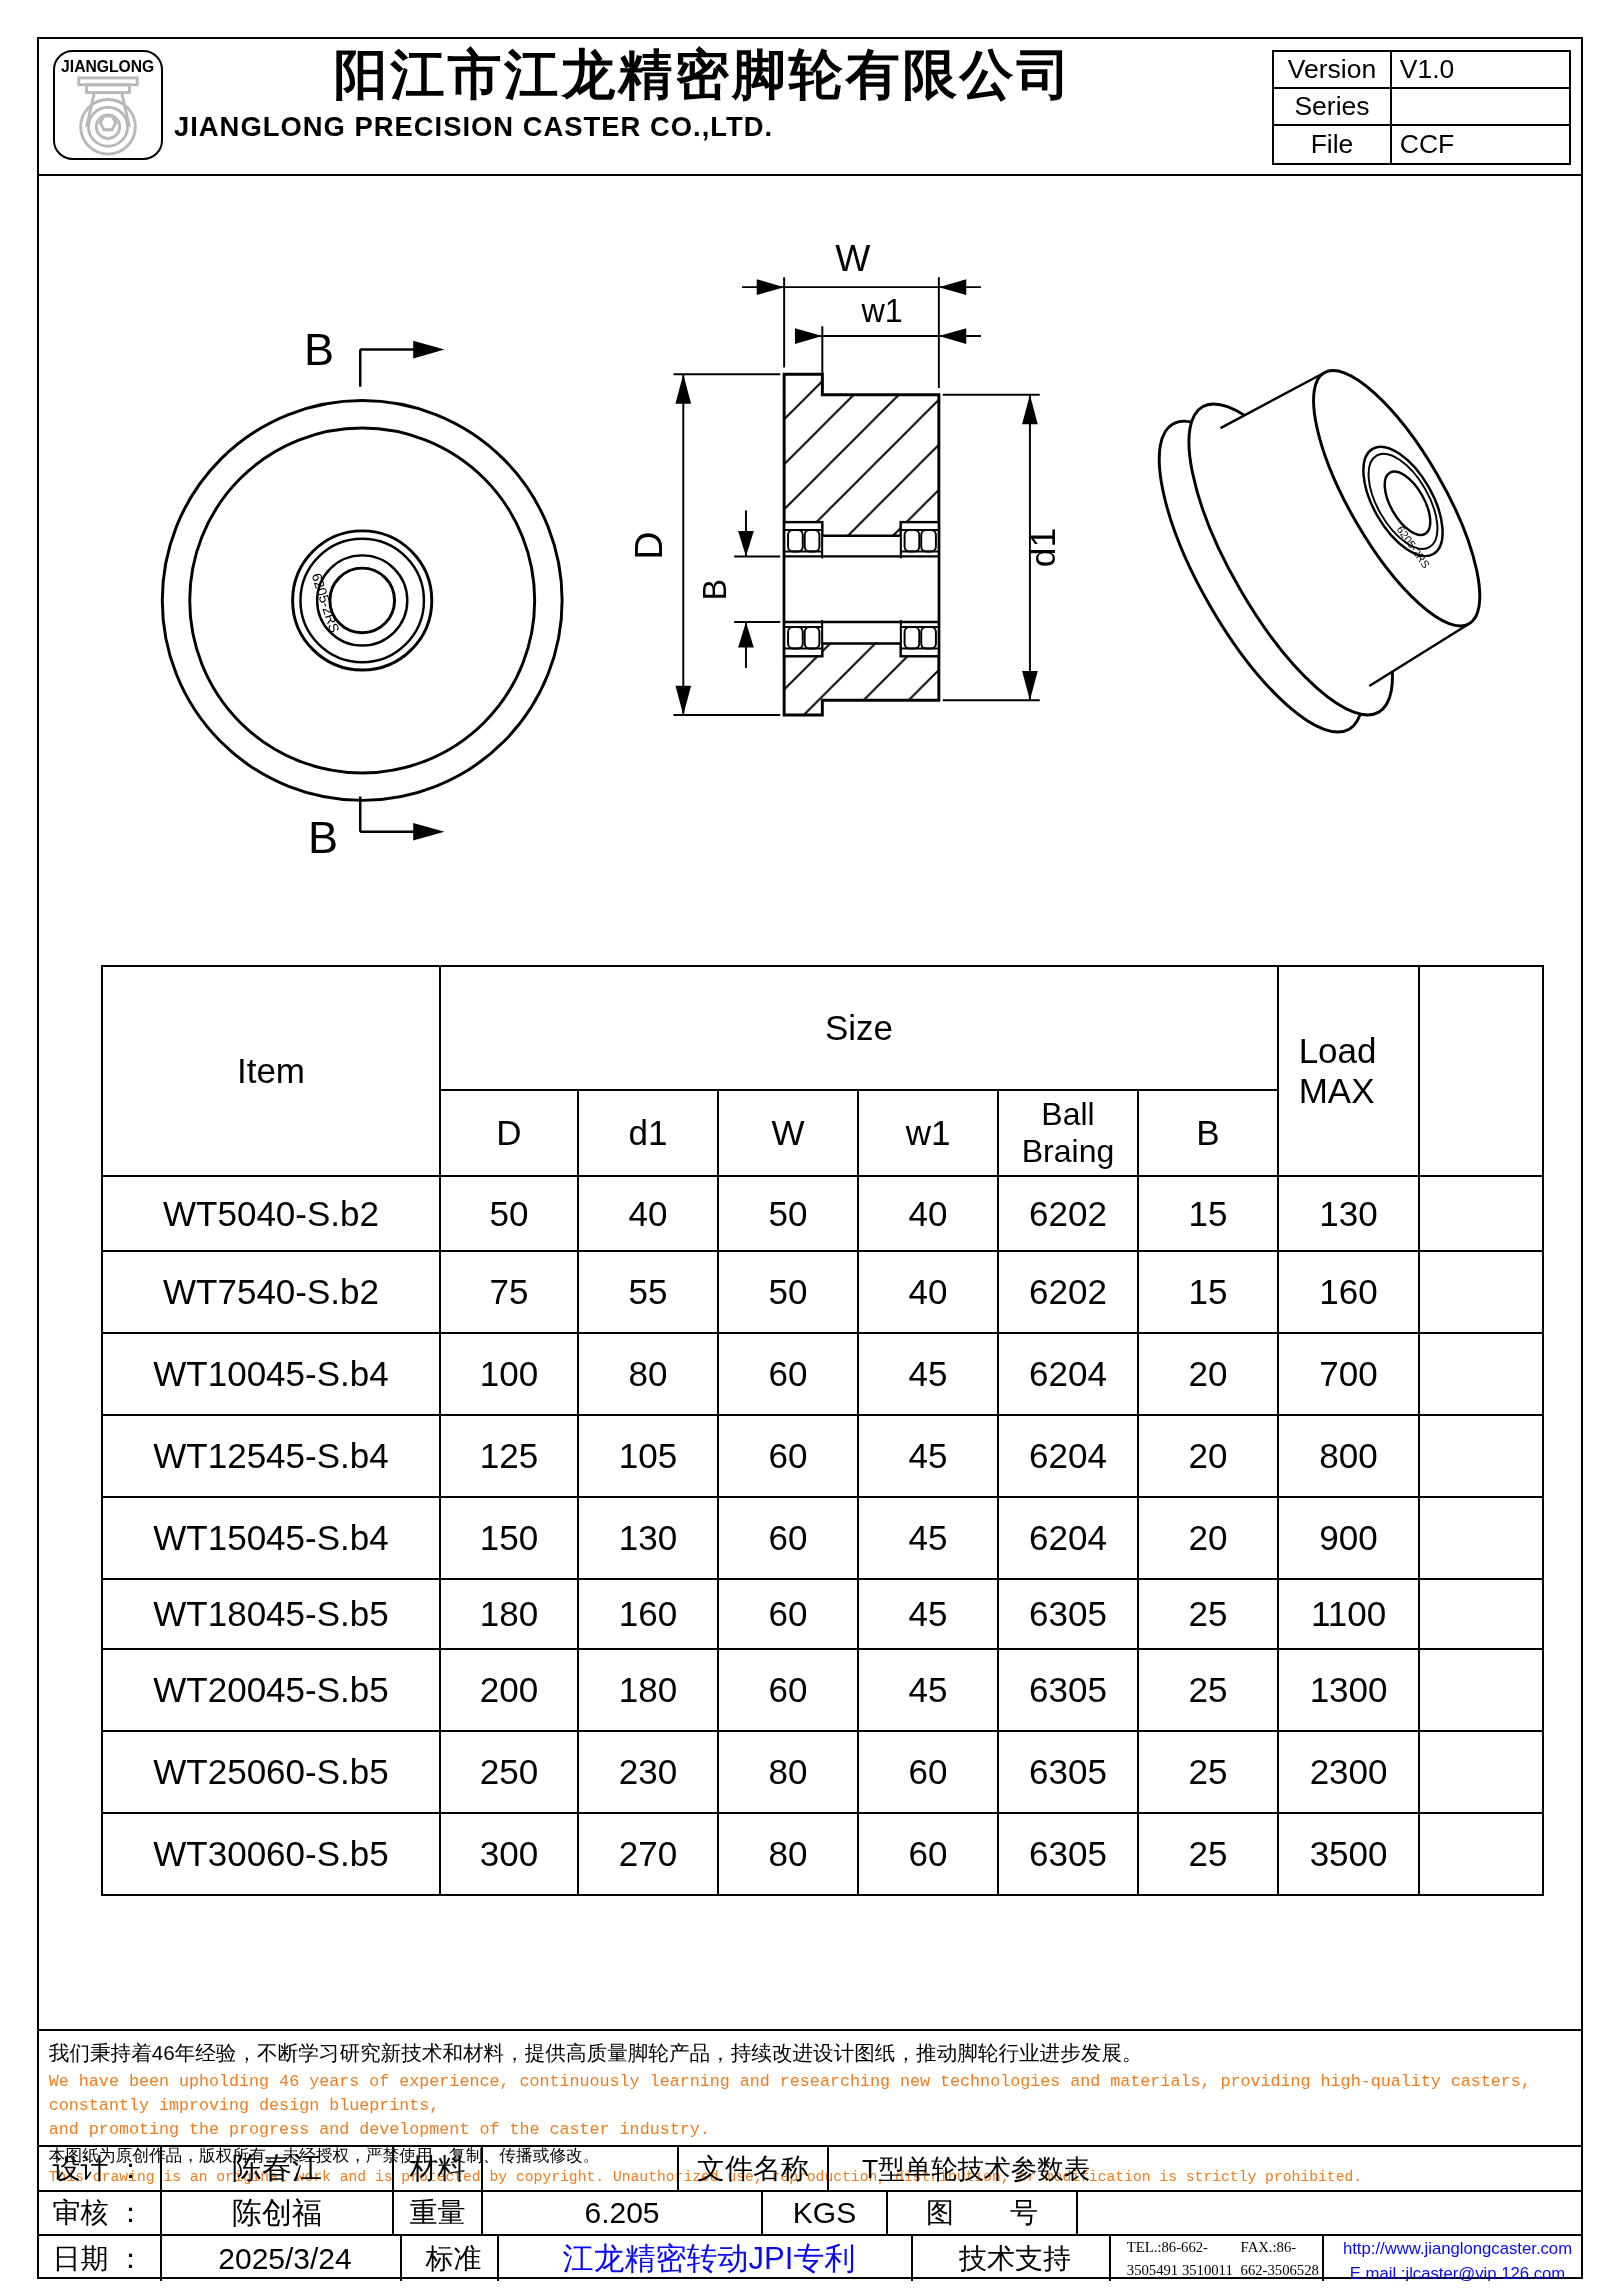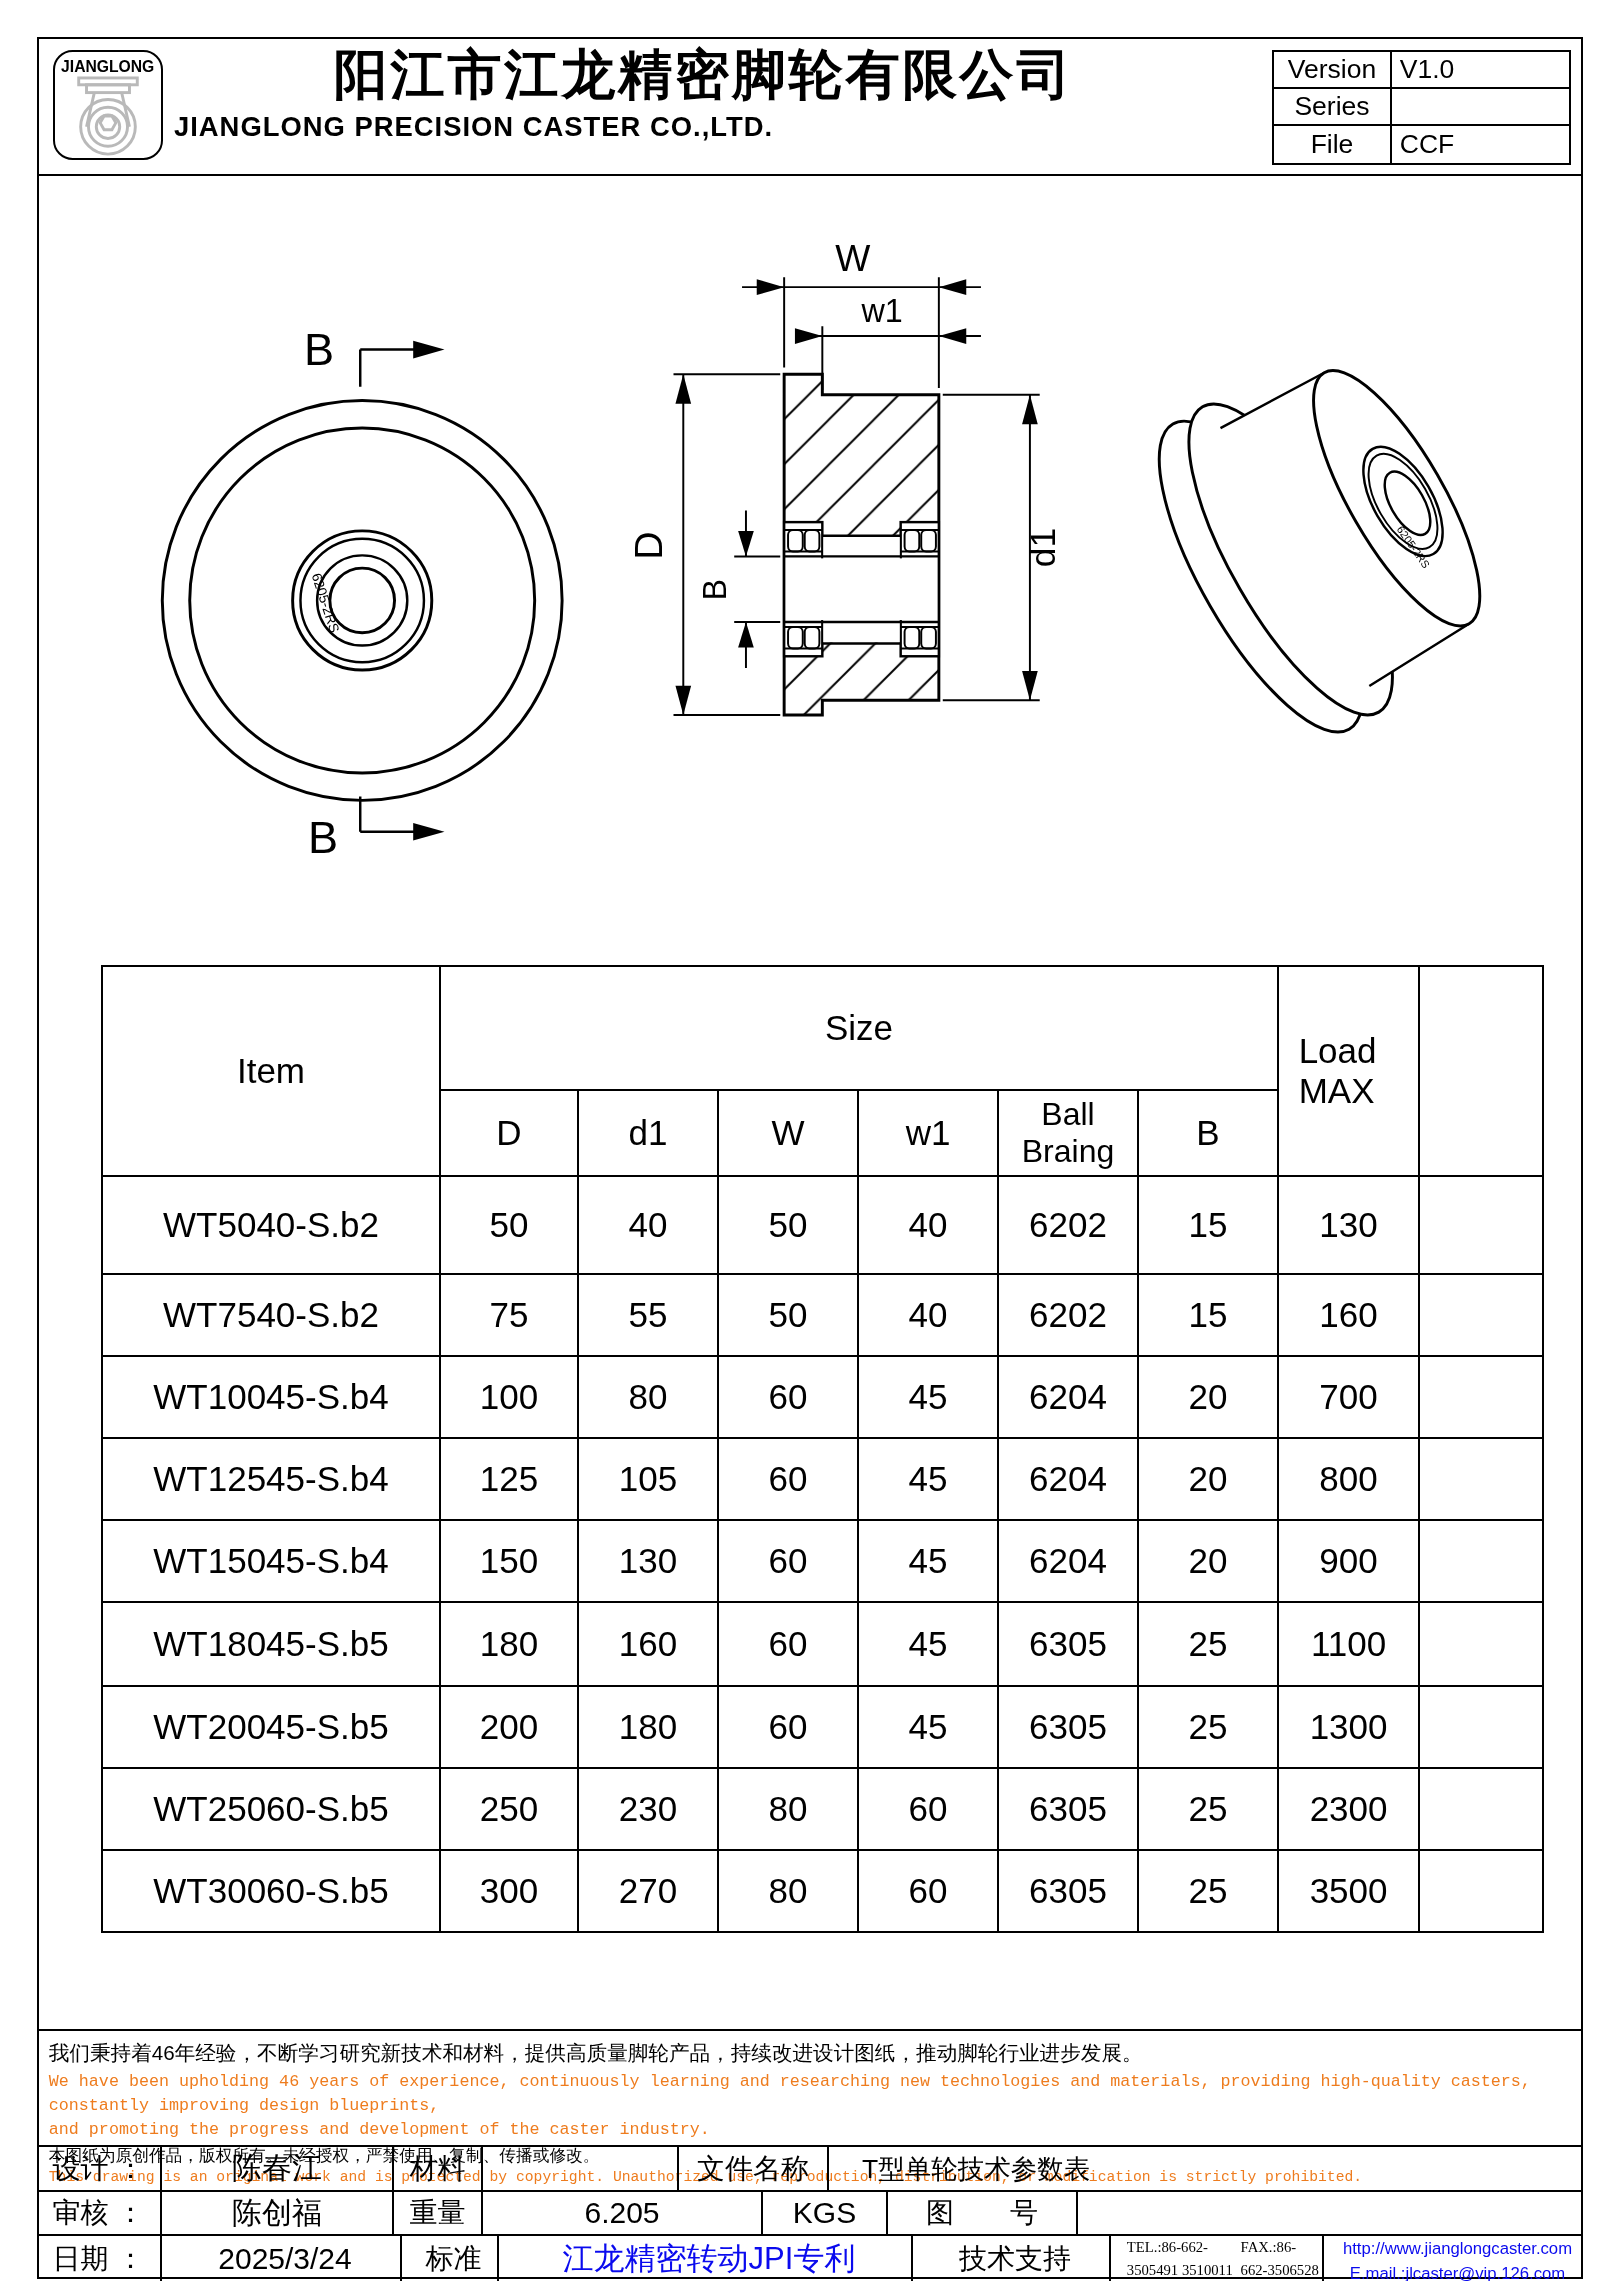--- a/index.html
+++ b/index.html
@@ -224,21 +224,21 @@
       <tr class="subhead" style="height:86px;">
         <th>D</th>
         <th>d1</th>
         <th>W</th>
         <th>w1</th>
         <th style="font-size:32px;line-height:1.15;"><span>Ball<br>Braing</span></th>
         <th>B</th>
       </tr>
     </thead>
     <tbody>
-        <tr style="height: 98px;">
+        <tr style="height: 75px;">
           <td>WT5040-S.b2</td>
           <td>50</td>
           <td>40</td>
           <td>50</td>
           <td>40</td>
           <td>6202</td>
           <td>15</td>
           <td>130</td>
           <td></td>
         </tr>
@@ -279,21 +279,21 @@
           <td>WT15045-S.b4</td>
           <td>150</td>
           <td>130</td>
           <td>60</td>
           <td>45</td>
           <td>6204</td>
           <td>20</td>
           <td>900</td>
           <td></td>
         </tr>
-        <tr style="height: 84px;">
+        <tr style="height: 70px;">
           <td>WT18045-S.b5</td>
           <td>180</td>
           <td>160</td>
           <td>60</td>
           <td>45</td>
           <td>6305</td>
           <td>25</td>
           <td>1100</td>
           <td></td>
         </tr>

